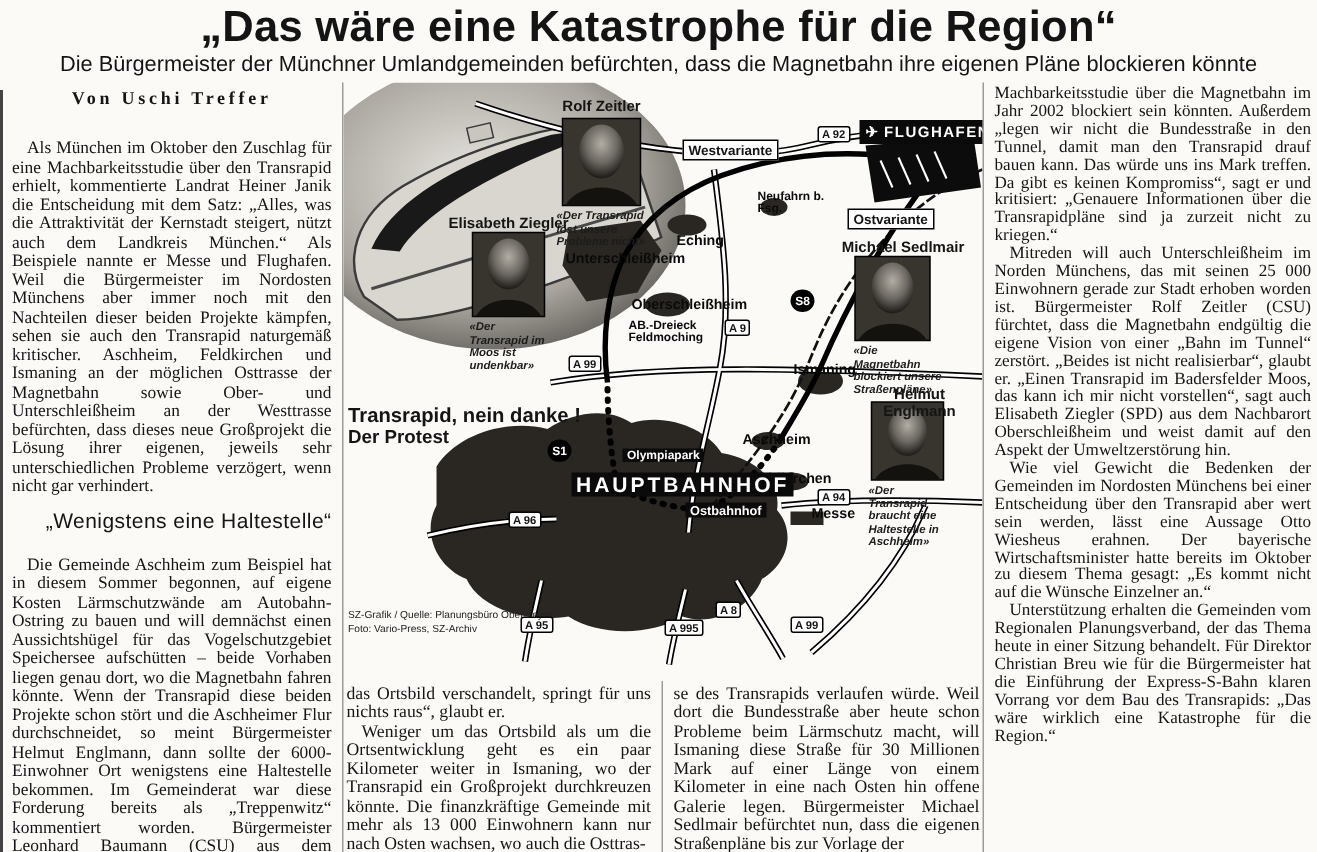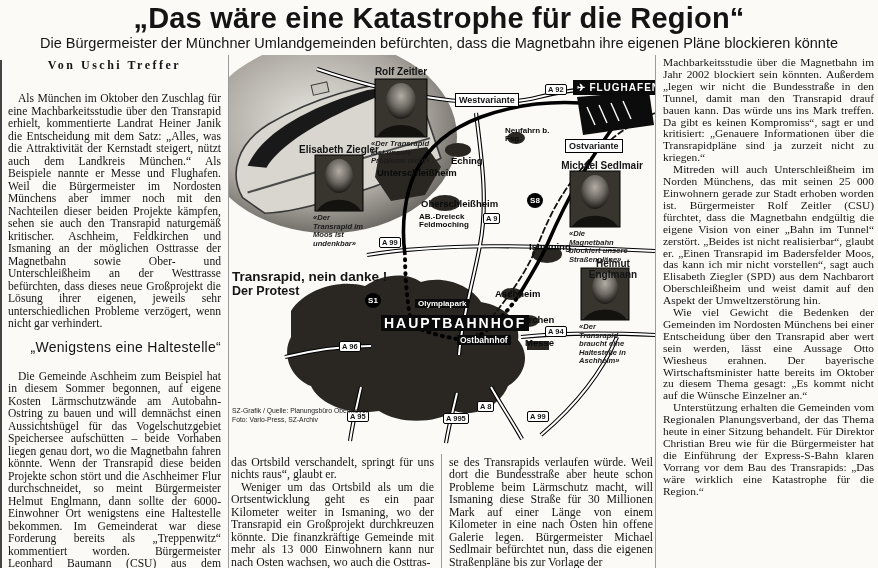--- a/index.html
+++ b/index.html
@@ -218,21 +218,21 @@
         <div class="variant" style="left:226px;top:38px;">Westvariante</div>
         <div class="variant" style="left:336px;top:84px;">Ostvariante</div>
         <div class="mlabel place-sm" style="left:276px;top:72px;width:50px;">Neufahrn b. Fsg.</div>
         <div class="mlabel place" style="left:222px;top:100px;">Eching</div>
         <div class="mlabel place" style="left:148px;top:112px;">Unterschleißheim</div>
         <div class="mlabel place" style="left:192px;top:143px;">Oberschleißheim</div>
         <div class="mlabel place-sm" style="left:190px;top:158px;width:66px;">AB.-Dreieck Feldmoching</div>
         <div class="mlabel place" style="left:300px;top:186px;">Ismaning</div>
         <div class="mlabel place" style="left:266px;top:233px;">Aschheim</div>
         <div class="mlabel place" style="left:272px;top:259px;">Feldkirchen</div>
-        <div class="mlabel place" style="left:296px;top:282px;">Messe</div>
+        <div class="mlabel place" style="left:312px;top:282px;">Messe</div>
         <div class="mlabel inv" style="left:186px;top:244px;font-size:8px;">Olympiapark</div>
         <div class="mlabel inv hbf" style="left:152px;top:260px;">HAUPTBAHNHOF</div>
         <div class="mlabel inv" style="left:228px;top:280px;font-size:8.5px;">Ostbahnhof</div>
 
         <div class="sign" style="left:316px;top:29px;">A 92</div>
         <div class="sign" style="left:254px;top:158px;">A 9</div>
         <div class="sign" style="left:150px;top:182px;">A 99</div>
         <div class="sign" style="left:316px;top:271px;">A 94</div>
         <div class="sign" style="left:110px;top:286px;">A 96</div>
         <div class="sign" style="left:118px;top:356px;">A 95</div>

